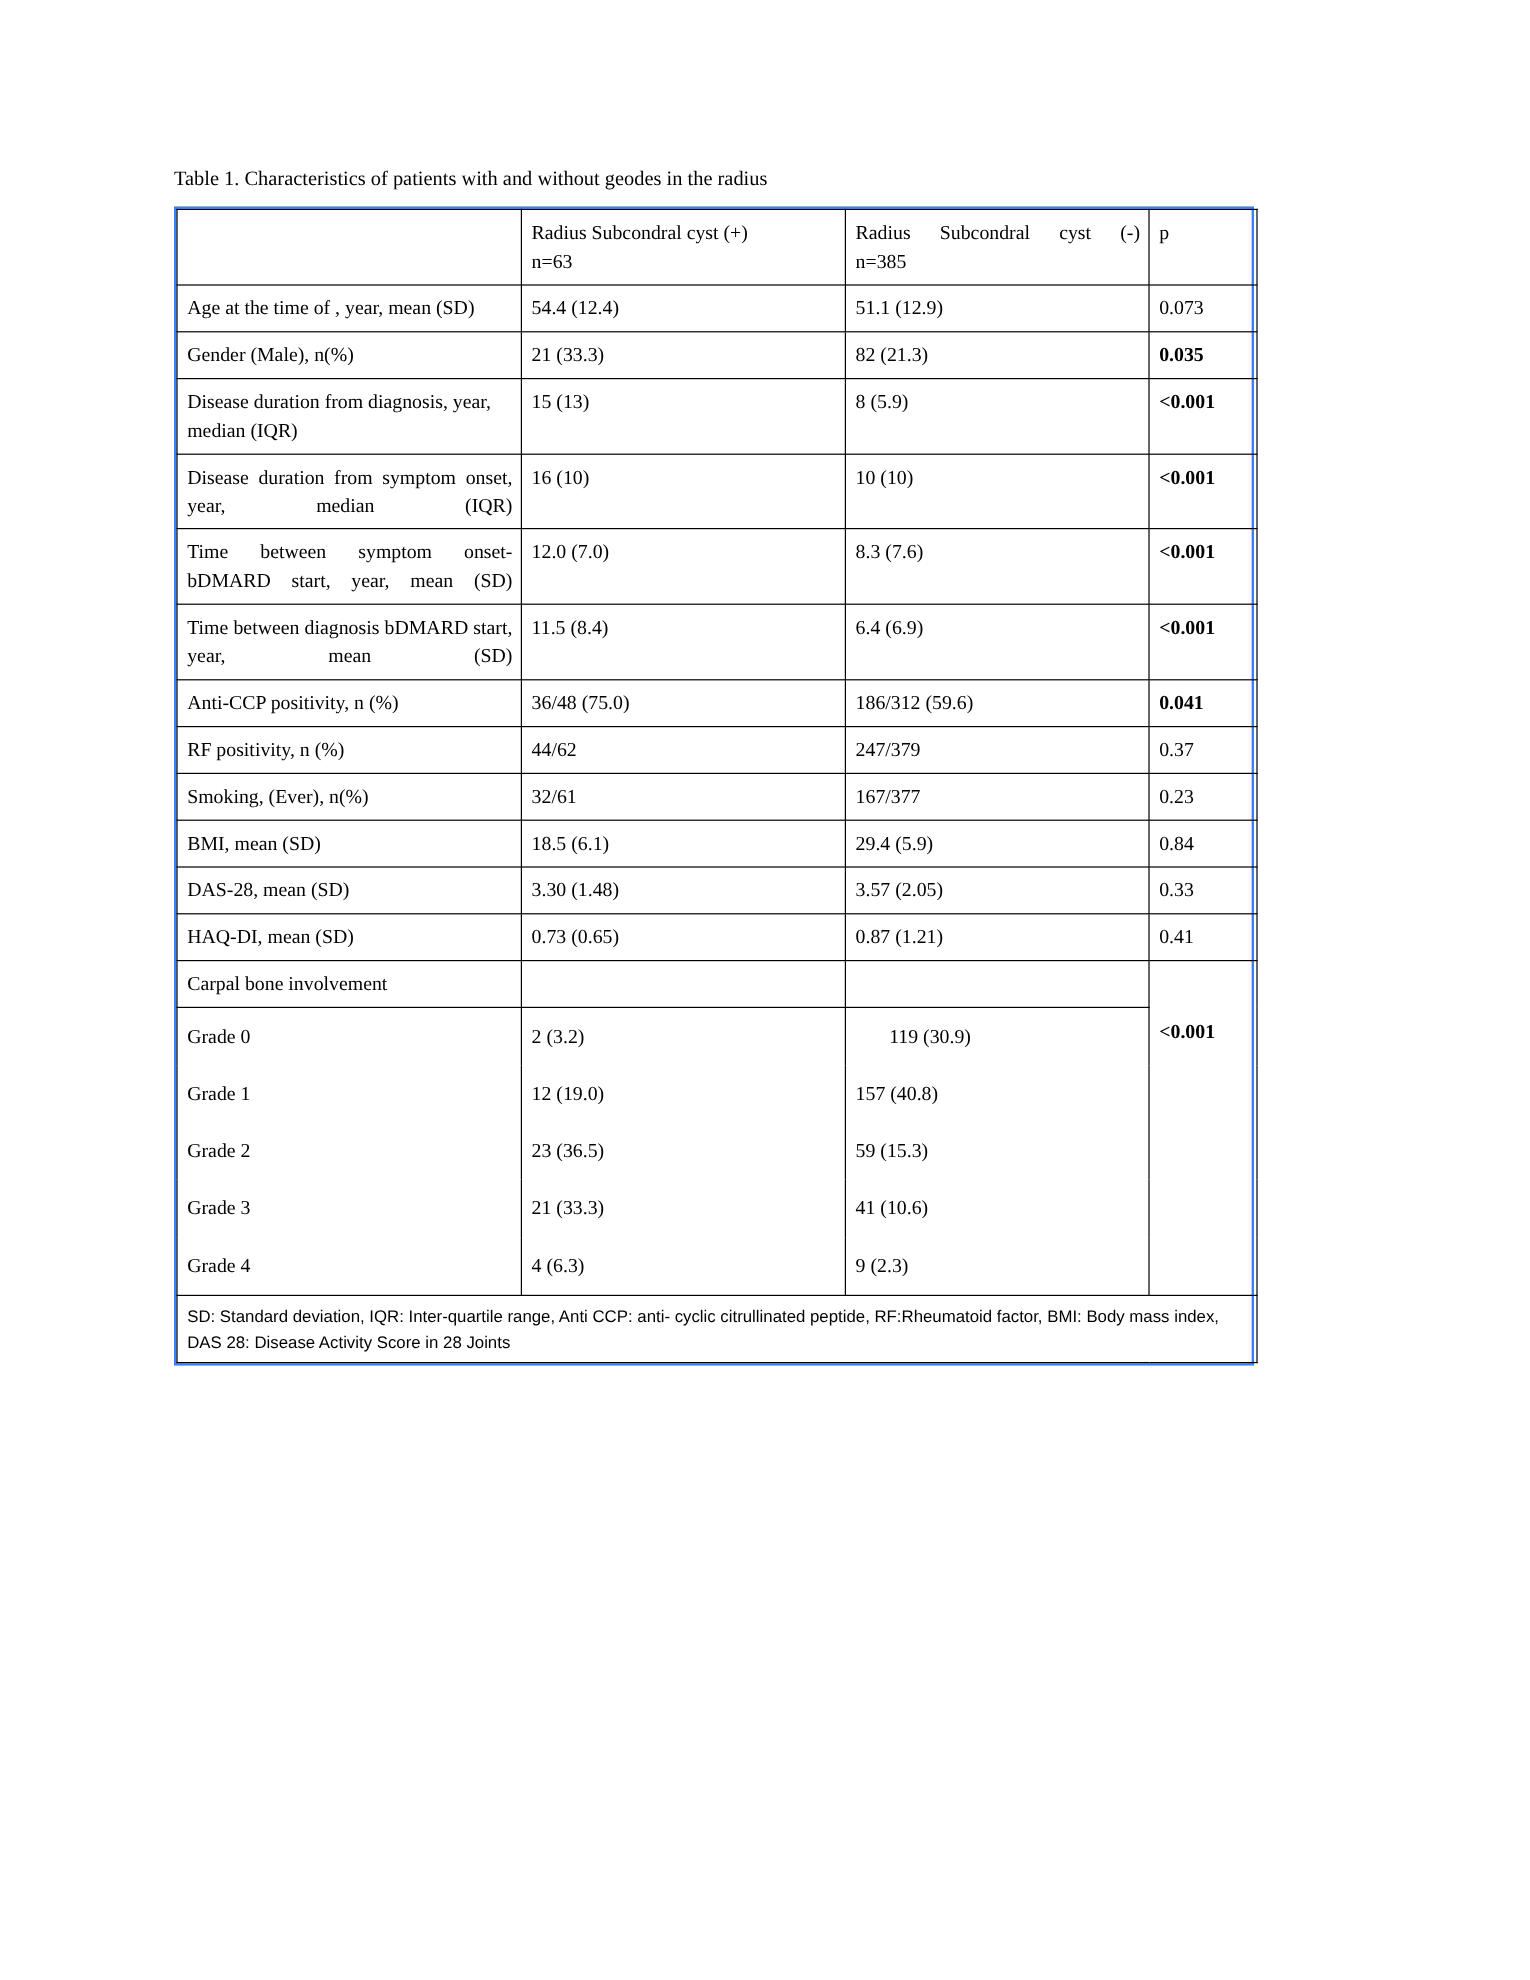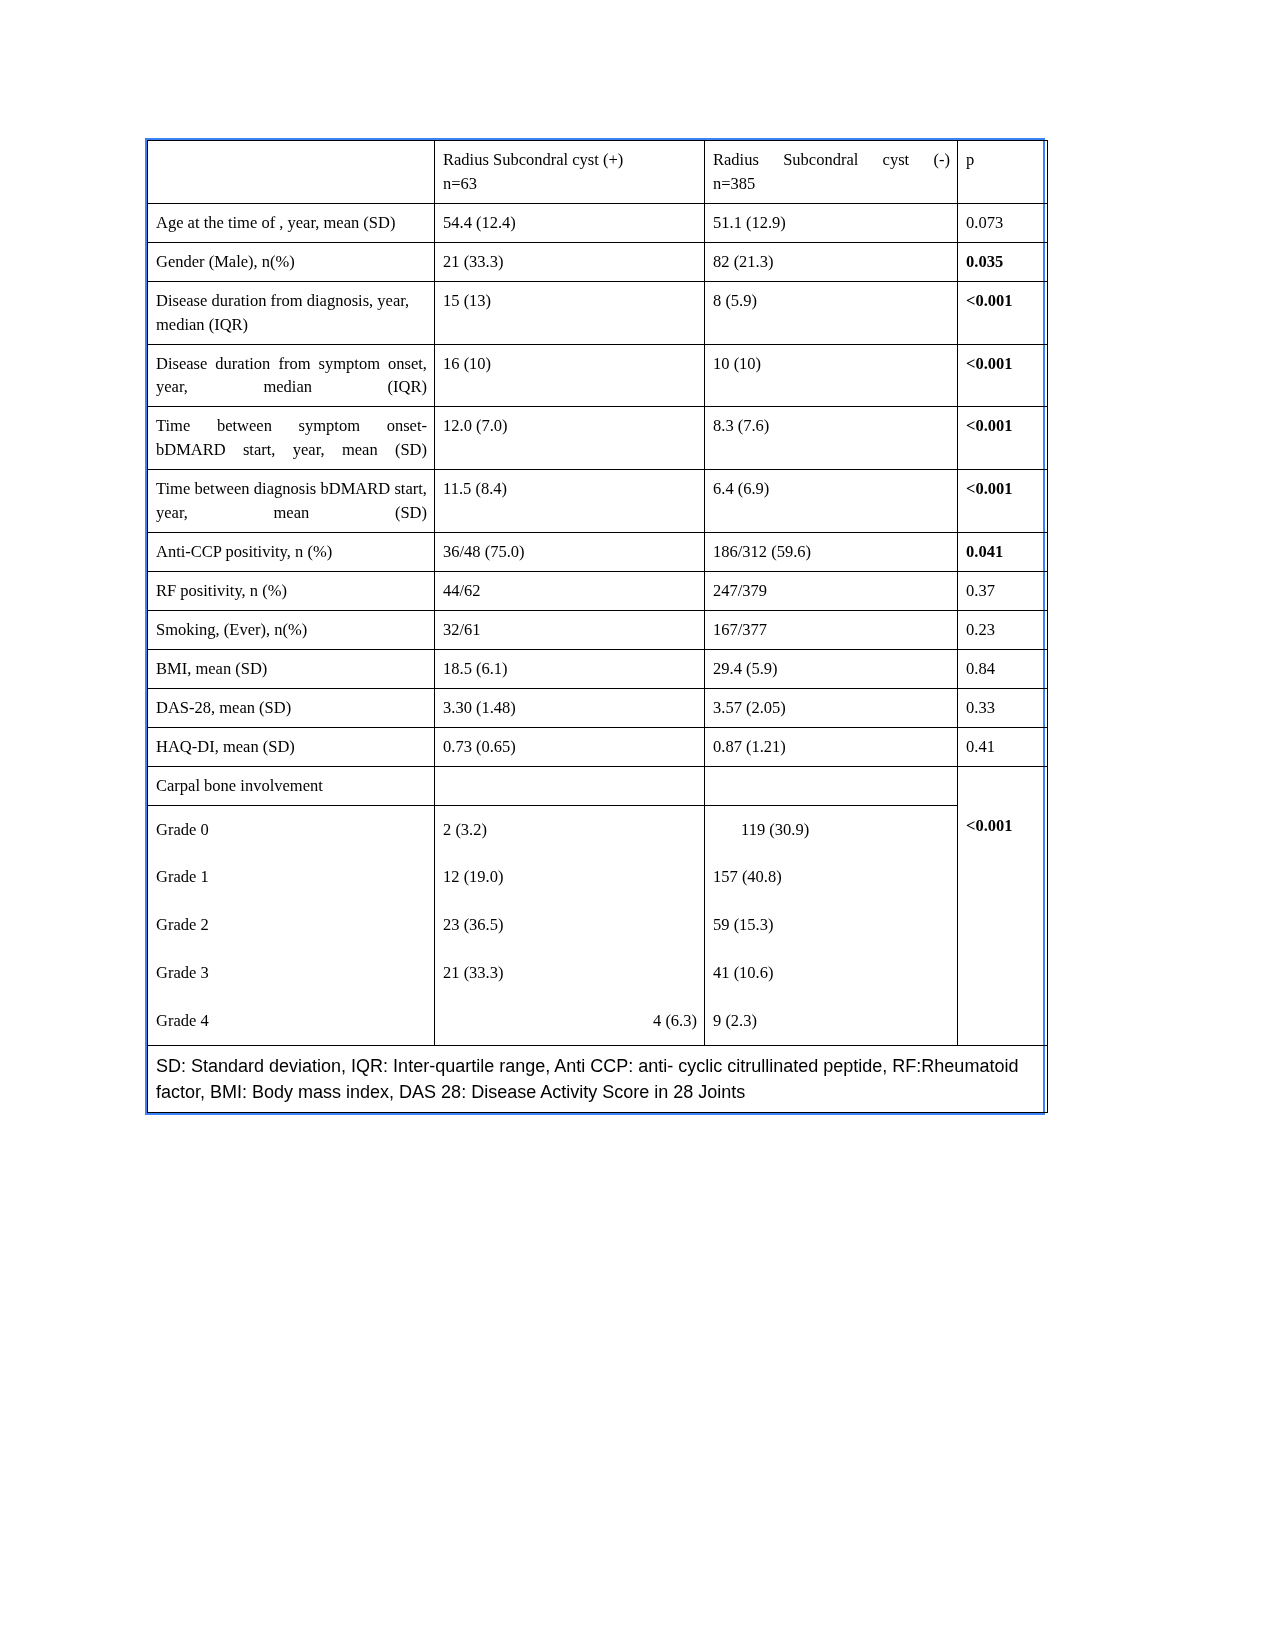--- a/index.html
+++ b/index.html
@@ -44,34 +44,35 @@
   .col-p     { width: 90px; }
 
   .just { text-align: justify; text-align-last: justify; }
   .hdr-line2 { display: block; margin-top: 0; }
   .bold { font-weight: bold; }
   .carpal-first td { border-bottom: none; }
   .carpal-mid td { border-top: none; border-bottom: none; }
   .carpal-last td { border-top: none; }
   .footnote td {
     font-family: "Liberation Sans", sans-serif;
-    font-size: 18px;
+    font-size: 14px;
     line-height: 1.5;
     padding: 8px 8px 10px 8px;
   }
   .table-wrap {
     border: 2px solid #3b82f6;
   }
   .table-wrap table.data td { border-width: 1px; }
 </style>
 </head>
 <body>
 
 <div class="page">
 
+  <div class="table-caption">Table 1. Characteristics of patients with and without geodes in the radius</div>
 
   <div class="table-wrap">
   <table class="data">
     <colgroup>
       <col class="col-label">
           <col class="col-pos">
           <col class="col-neg">
           <col class="col-p">
     </colgroup>
     <tbody id="table-body">
@@ -180,21 +181,21 @@
             <td style="border-top: none; border-bottom: none; padding-top: 12px; padding-bottom: 12px;">23 (36.5)</td>
             <td style="border-top: none; border-bottom: none; padding-top: 12px; padding-bottom: 12px;">59 (15.3)</td>
           </tr>
           <tr class="carpal-mid">
             <td style="border-top: none; border-bottom: none; padding-top: 12px; padding-bottom: 12px; margin-left: 13px;">Grade 3</td>
             <td style="border-top: none; border-bottom: none; padding-top: 12px; padding-bottom: 12px;">21 (33.3)</td>
             <td style="border-top: none; border-bottom: none; padding-top: 12px; padding-bottom: 12px;">41 (10.6)</td>
           </tr>
           <tr class="carpal-last">
             <td style="border-top: none; padding-top: 12px; padding-bottom: 12px;">Grade 4</td>
-            <td style="border-top: none; padding-top: 12px; padding-bottom: 12px; text-align: right;">4 (6.3)</td>
+            <td style="border-top: none; padding-top: 12px; padding-bottom: 12px;">4 (6.3)</td>
             <td style="border-top: none; padding-top: 12px; padding-bottom: 12px;">9 (2.3)</td>
           </tr>
           <tr class="footnote">
             <td colspan="4">SD: Standard deviation, IQR: Inter-quartile range, Anti CCP: anti- cyclic citrullinated peptide, RF:Rheumatoid factor, BMI: Body mass index, DAS 28: Disease Activity Score in 28 Joints</td>
           </tr>
         </tbody>
   </table>
   </div>
 </div>
 

